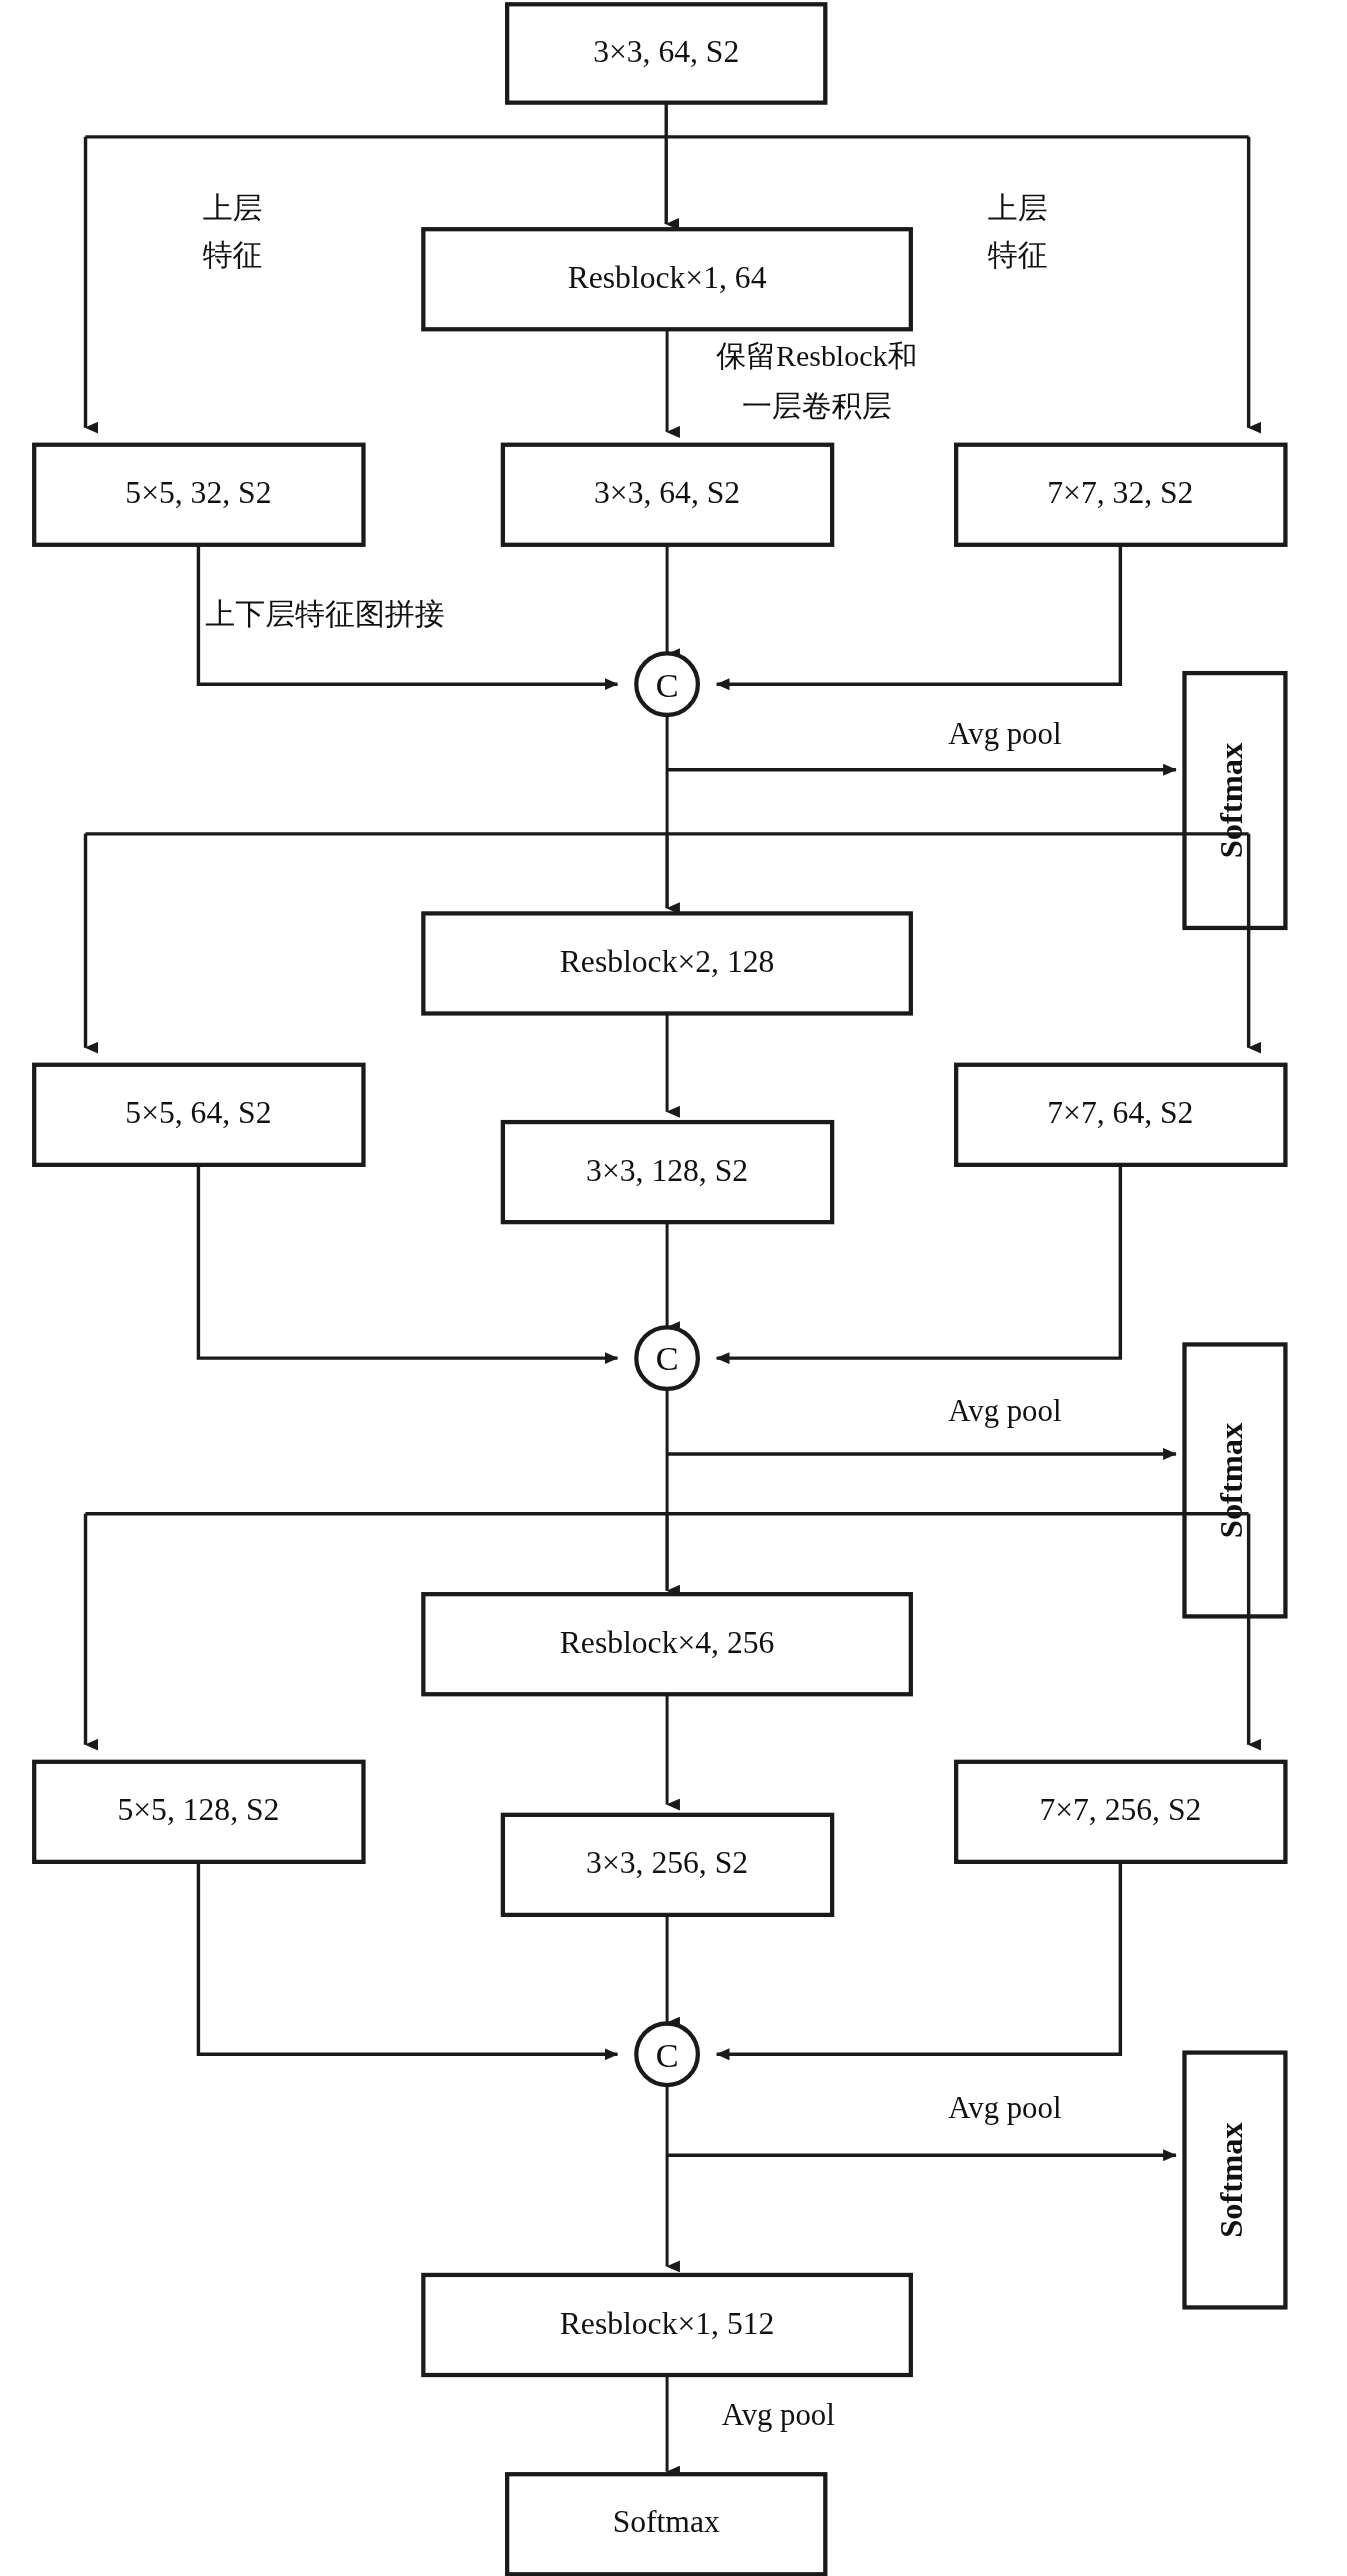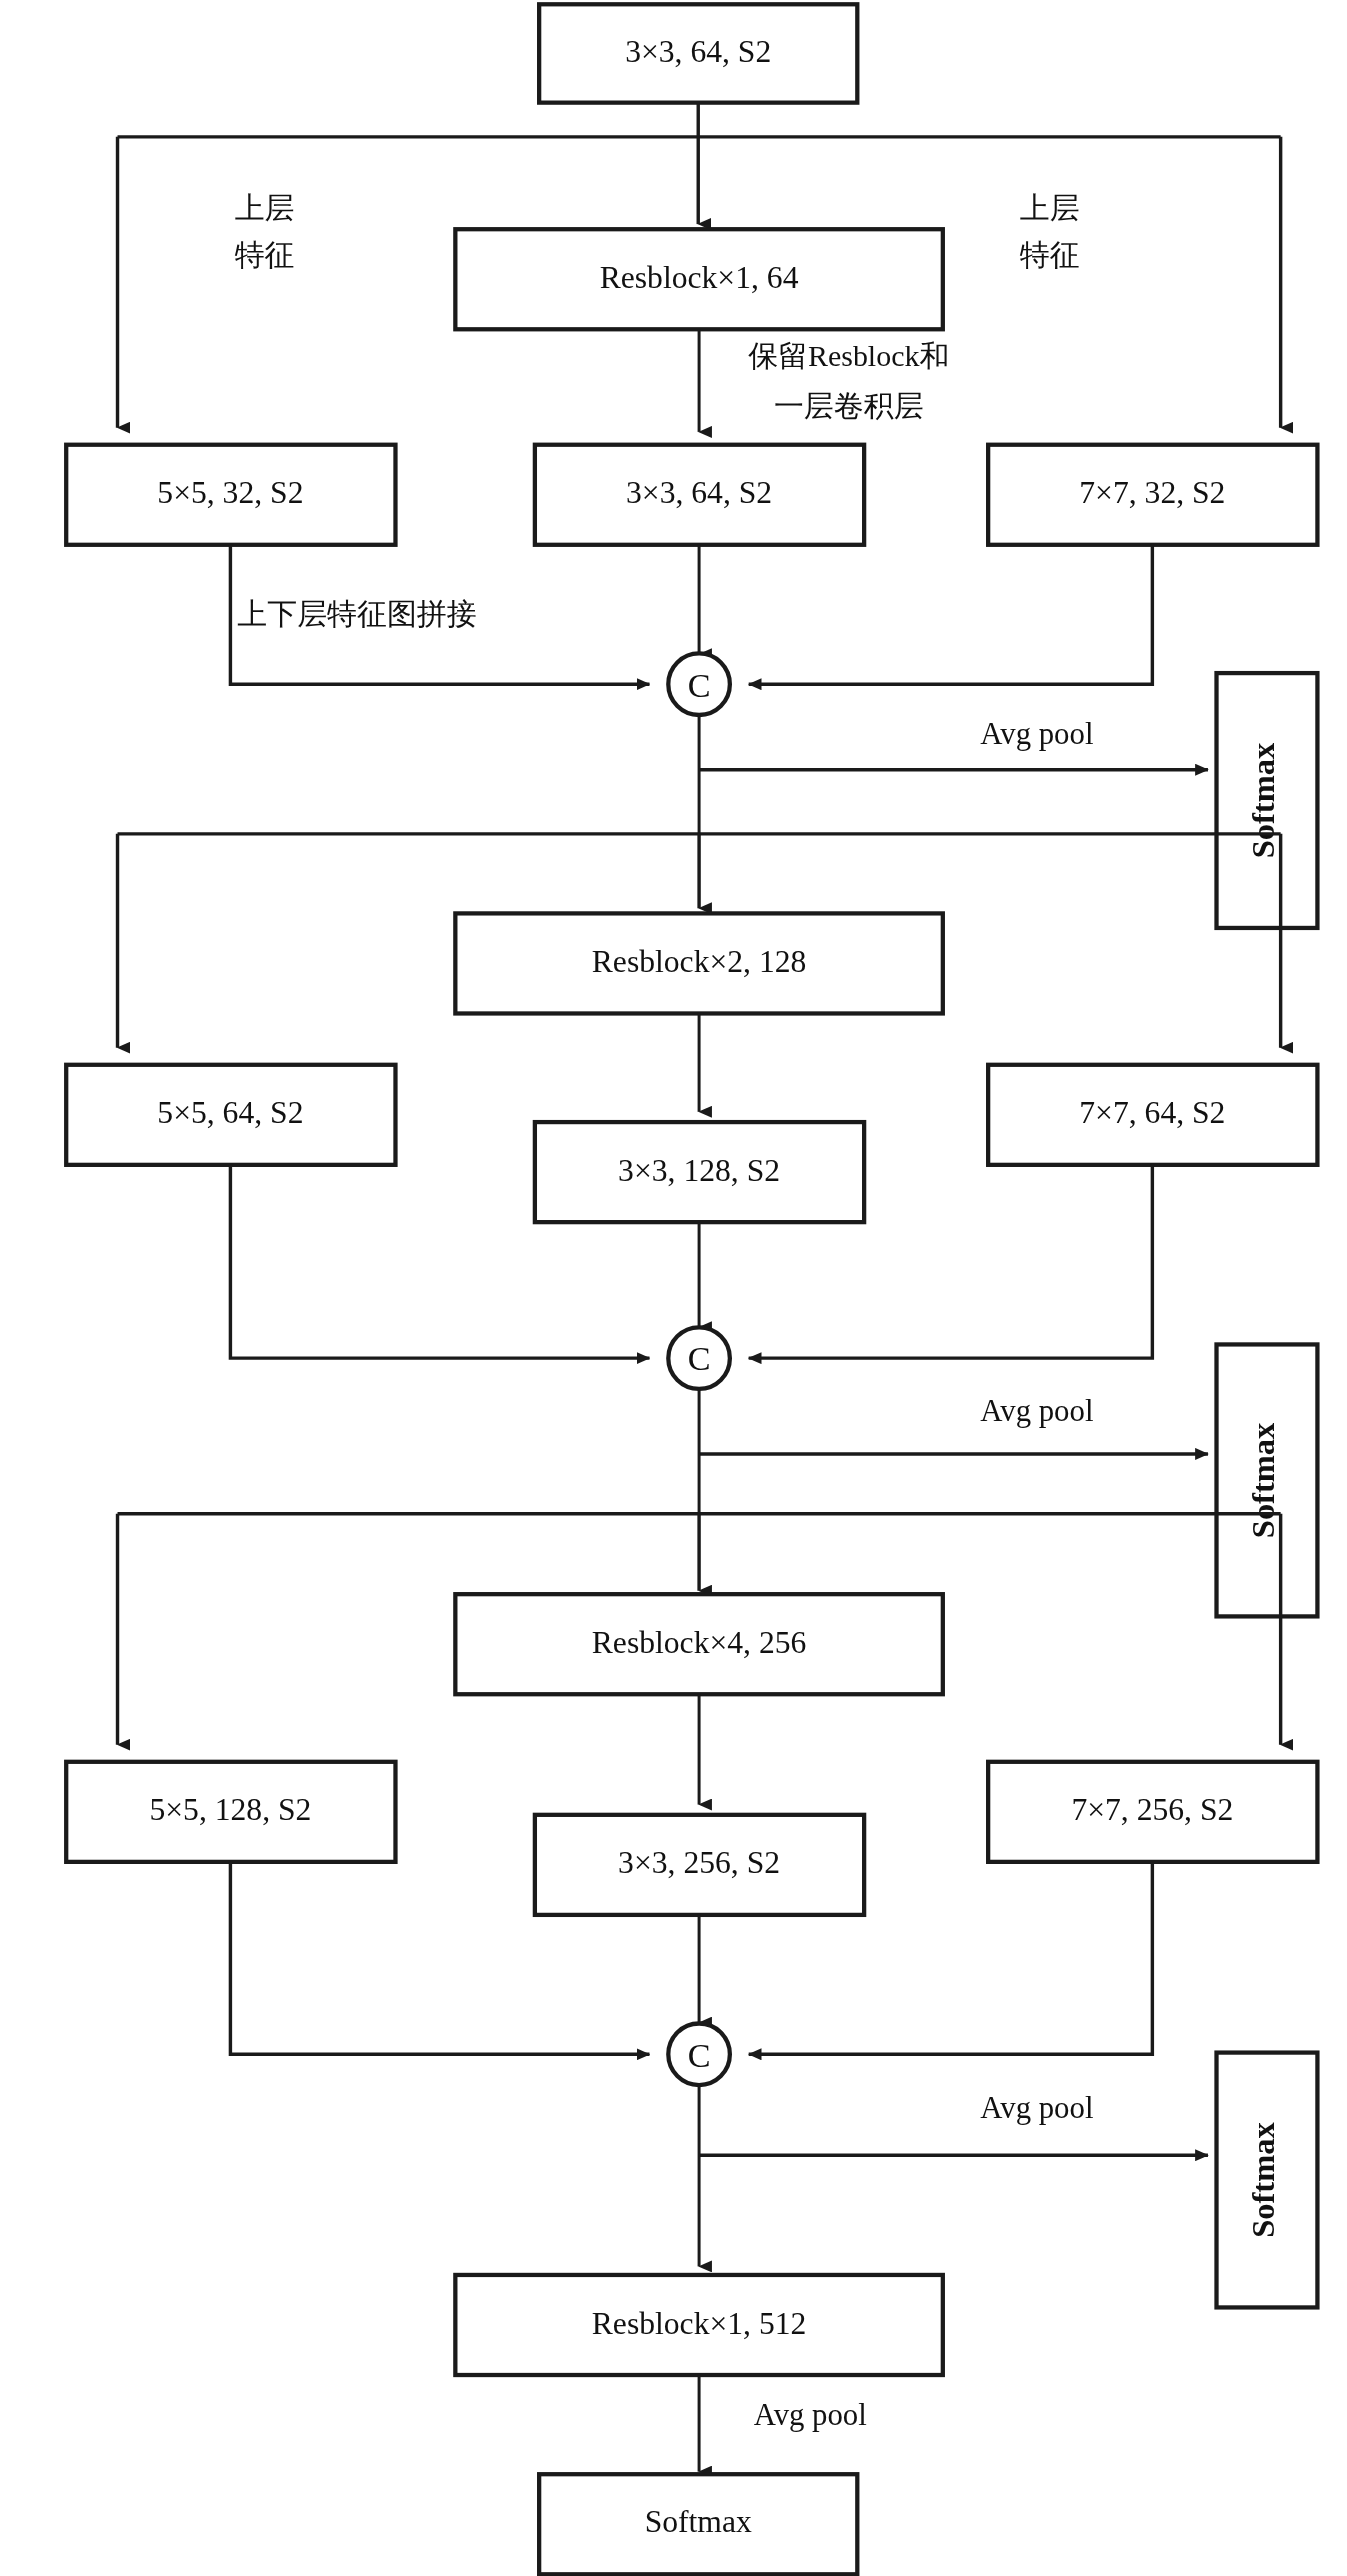--- a/index.html
+++ b/index.html
@@ -1,21 +1,21 @@
 <!DOCTYPE html>
 <html style="font-size:13.7px"><head>
 <meta charset="utf-8">
 <style>
   html,body{margin:0;padding:0;background:#ffffff;}
   body{
     width:1347px;height:2576px;
     font-family:"Liberation Serif","DejaVu Serif",serif;
     overflow:hidden;
   }
-  #diagram-root{position:relative;width:1112px;height:2576px;background:#fff;margin-left:32px;}
+  #diagram-root{position:relative;width:1112px;height:2576px;background:#fff;}
   svg#net-svg{position:absolute;left:0;top:0;width:1347px;height:2576px;display:block;}
   .box-rect{fill:#ffffff;stroke:#1a1a1a;stroke-width:5;}
   .node-circle{fill:#ffffff;stroke:#1a1a1a;stroke-width:5;}
   .wire{stroke:#1a1a1a;stroke-width:4;fill:none;}
   .wire-thin{stroke:#1a1a1a;stroke-width:3.5;fill:none;}
   .box-label{
     font-family:"Liberation Serif","DejaVu Serif",serif;
     font-size:37px;fill:#111111;text-anchor:middle;
     dominant-baseline:middle;
   }

